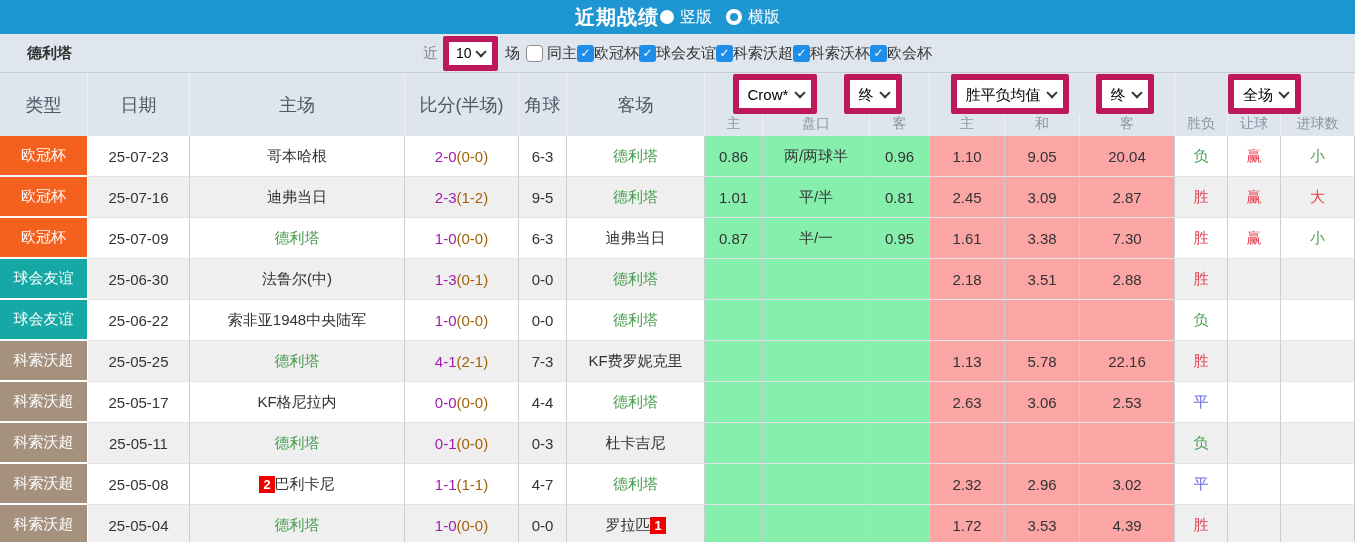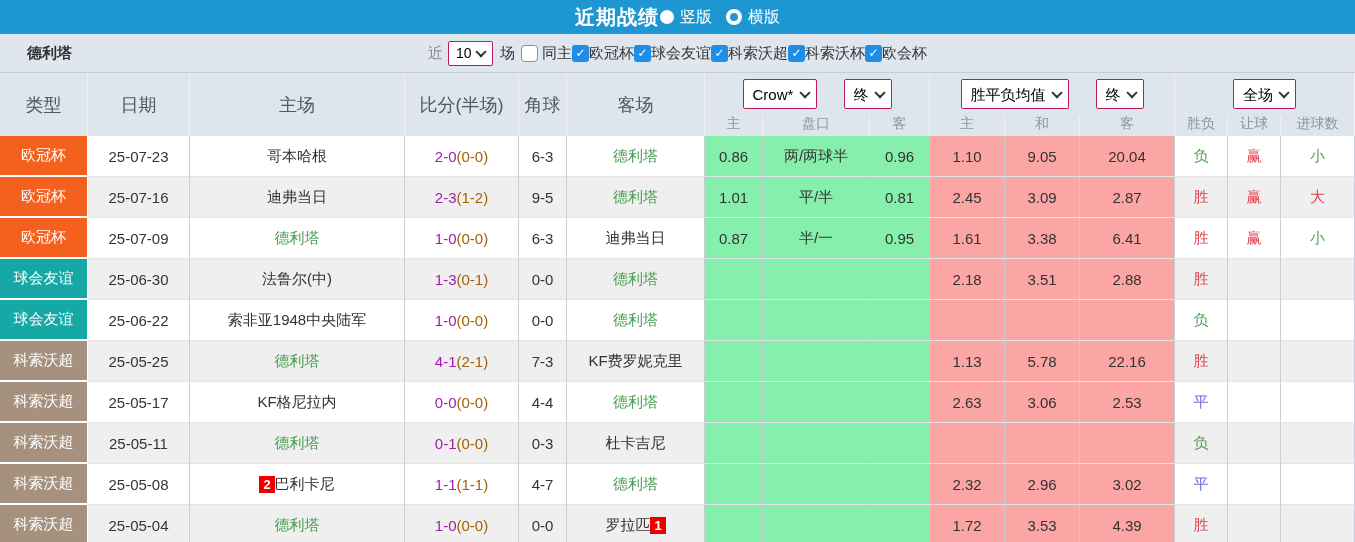--- a/index.html
+++ b/index.html
@@ -19,21 +19,21 @@
   .team-name { position:absolute; left:27px; font-size:15px; font-weight:bold; color:#333; }
   .filters { display:flex; align-items:center; font-size:15px; color:#333; }
   .lbl-recent { color:#888; margin-right:5px; }
   .lbl-games { margin:0 6px 0 7px; }
   .cb { display:inline-flex; width:17px; height:17px; border-radius:3px; align-items:center; justify-content:center; flex:0 0 auto; }
   .cb.checked { background:#1e8ee9; color:#fff; font-size:12px; font-weight:bold; }
   .cb.unchecked { background:#fff; border:1px solid #8e8e8e; border-radius:4px; margin-right:4px; }
   .chk-item { display:inline-flex; align-items:center; cursor:default; }
 
   
-  .sel { position:relative; display:inline-block; background:#fff; border:1px solid #be185d; border-radius:2px; }
+  .sel { position:relative; display:inline-block; background:#fff; border:6px solid #be185d; border-radius:2px; }
   .sel select { appearance:none; -webkit-appearance:none; border:none; background:transparent; font-family:inherit; outline:none; }
   .sel::after { content:""; position:absolute; right:7px; top:50%; width:6px; height:6px;
      border-right:2px solid #333; border-bottom:2px solid #333; transform:translateY(-65%) rotate(45deg); pointer-events:none; }
   .sel.small select { font-size:14px; padding:2px 20px 2px 7px; height:23px; }
   .sel.head select { font-size:15px; padding:3px 22px 3px 9px; height:28px; }
 
   
   table { border-collapse:separate; border-spacing:0; table-layout:fixed; width:1355px; }
   th, td { overflow:hidden; white-space:nowrap; }
 
@@ -210,21 +210,21 @@
         <td>25-07-09</td>
         <td class="col-home"><span class="team-self">德利塔</span></td>
         <td><span class="score-main">1-0</span><span class="score-half">(0-0)</span></td>
         <td>6-3</td>
         <td class="col-away"><span>迪弗当日</span></td>
         <td class="col-cream">0.87</td>
         <td class="col-cream">半/一</td>
         <td class="col-cream">0.95</td>
         <td class="col-blue">1.61</td>
         <td class="col-blue">3.38</td>
-        <td class="col-blue">6.41</td>
+        <td class="col-blue">7.30</td>
         <td class="res-red">胜</td>
         <td class="res-red">赢</td>
         <td class="res-green">小</td>
       </tr>
       <tr class="alt">
         <td class="col-type" style="background: rgb(22, 168, 164);">球会友谊</td>
         <td>25-06-30</td>
         <td class="col-home"><span>法鲁尔(中)</span></td>
         <td><span class="score-main">1-3</span><span class="score-half">(0-1)</span></td>
         <td>0-0</td>

